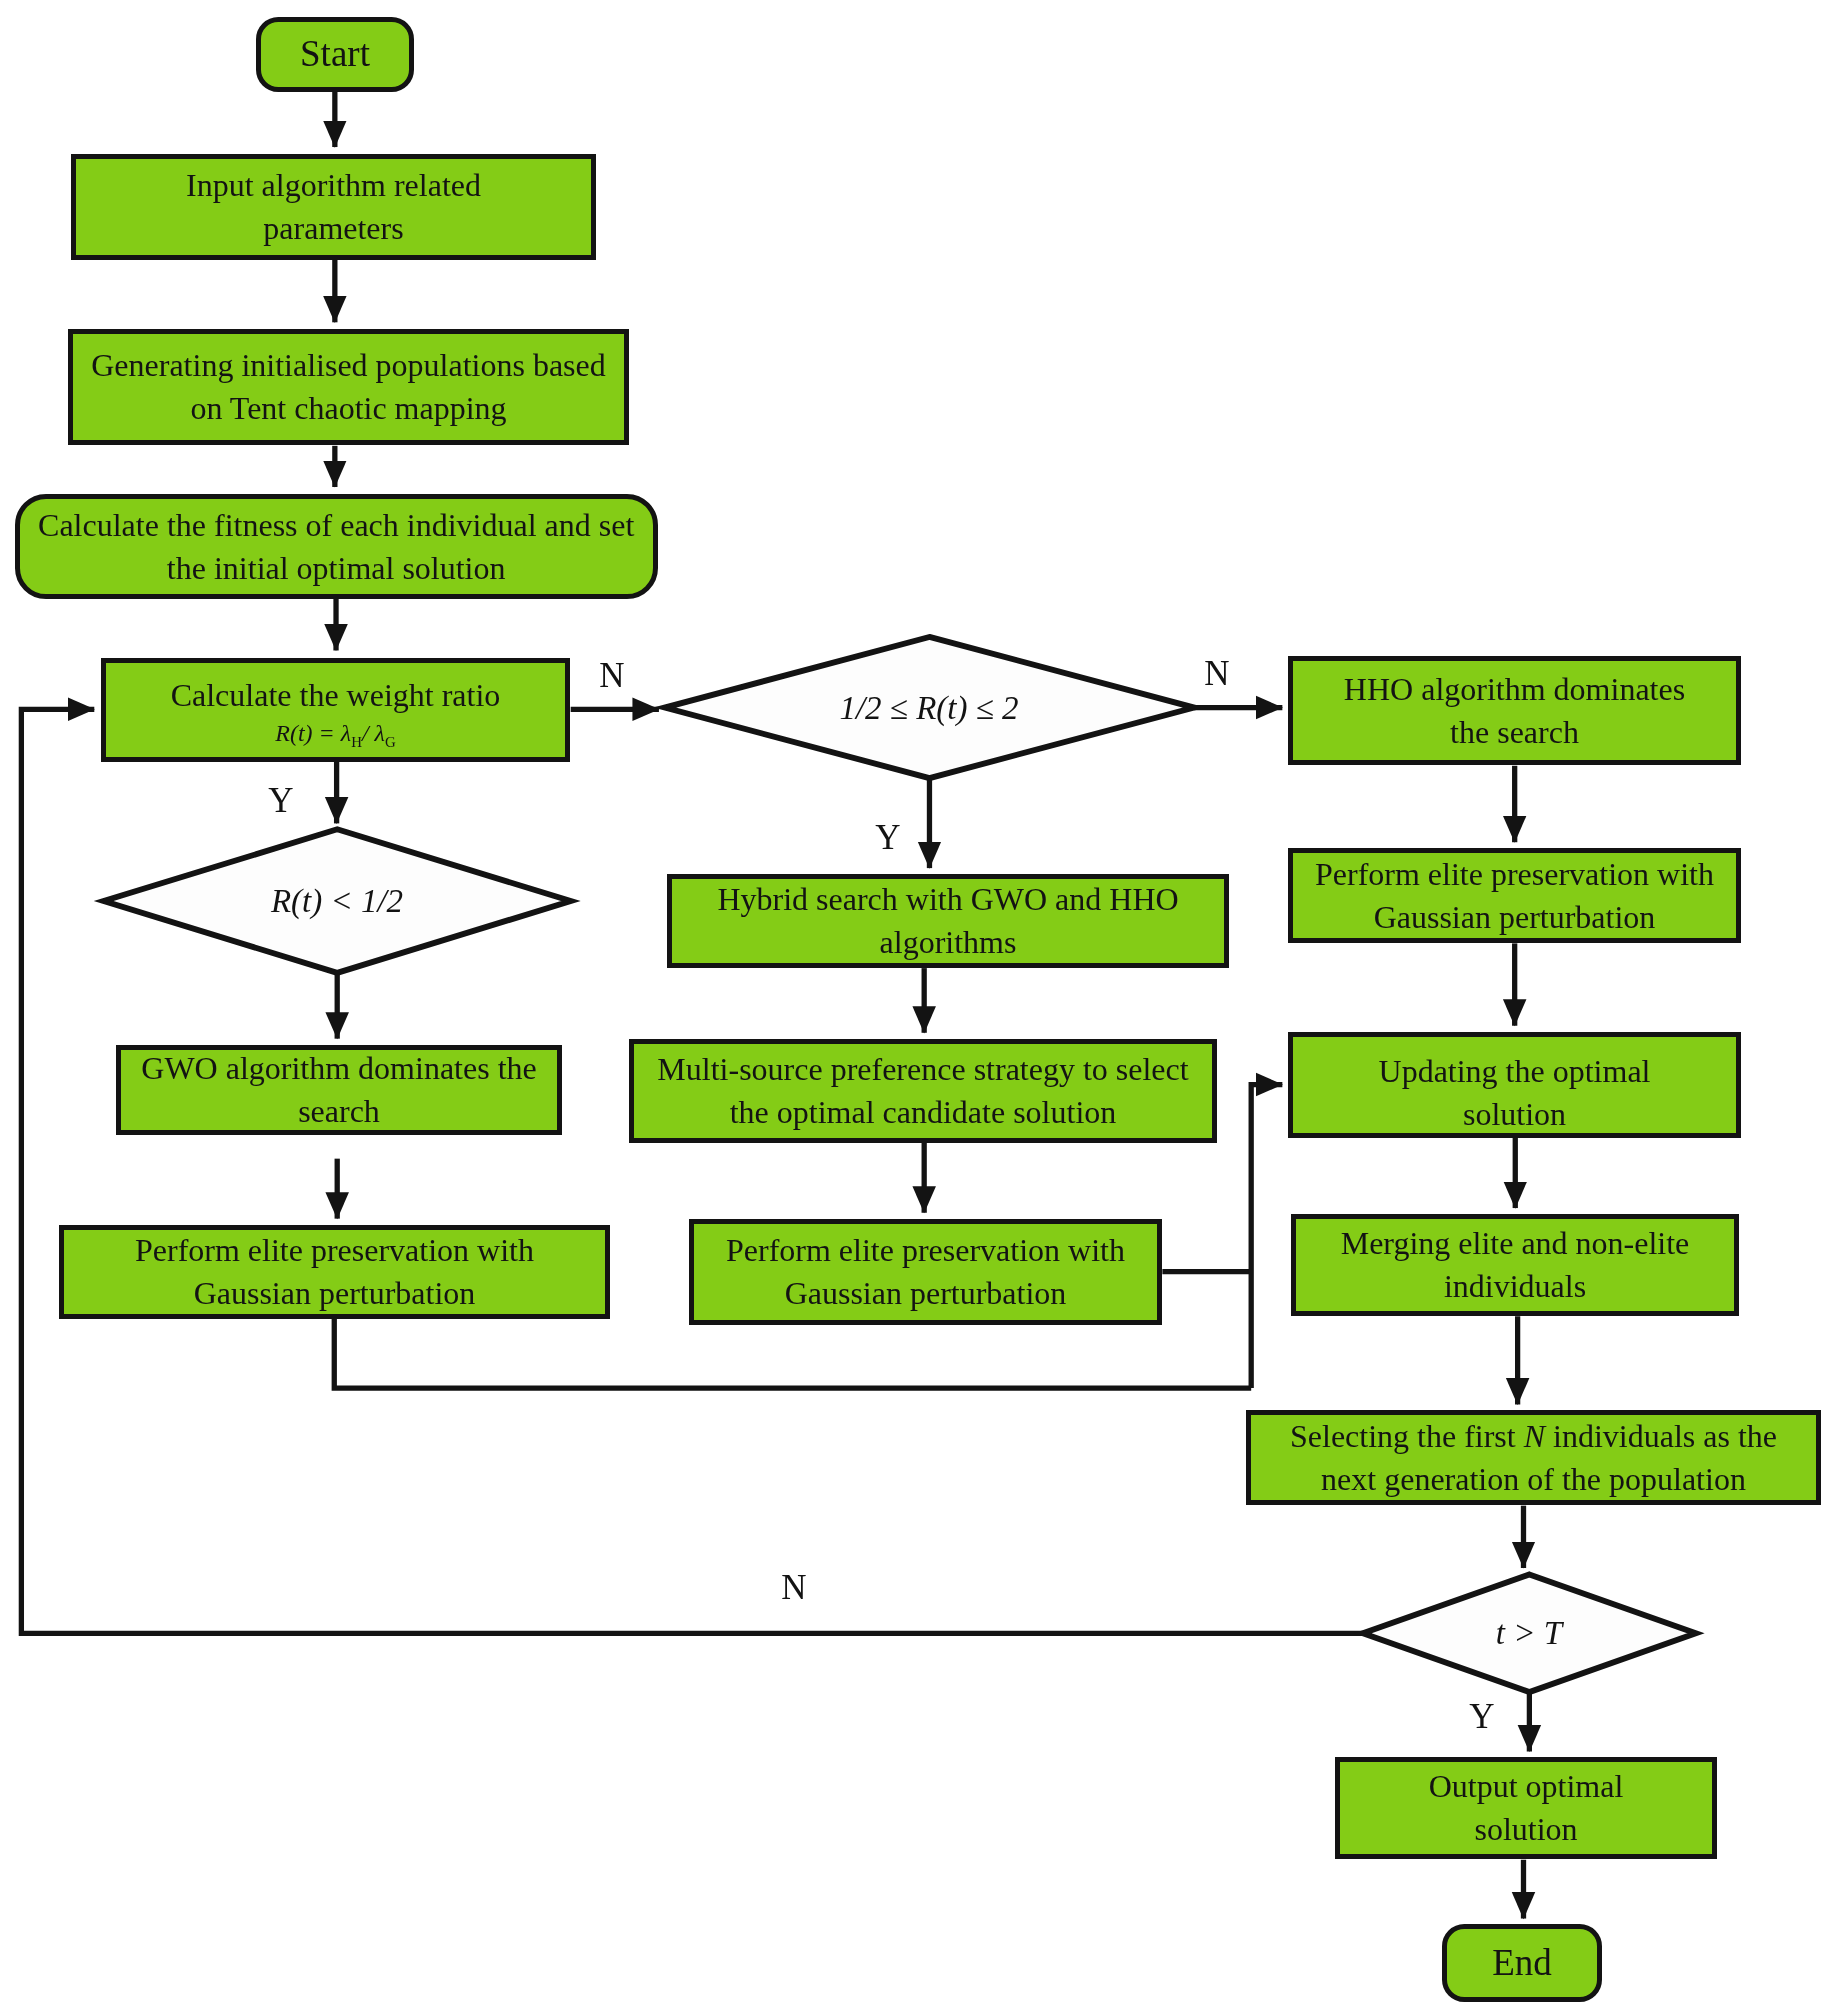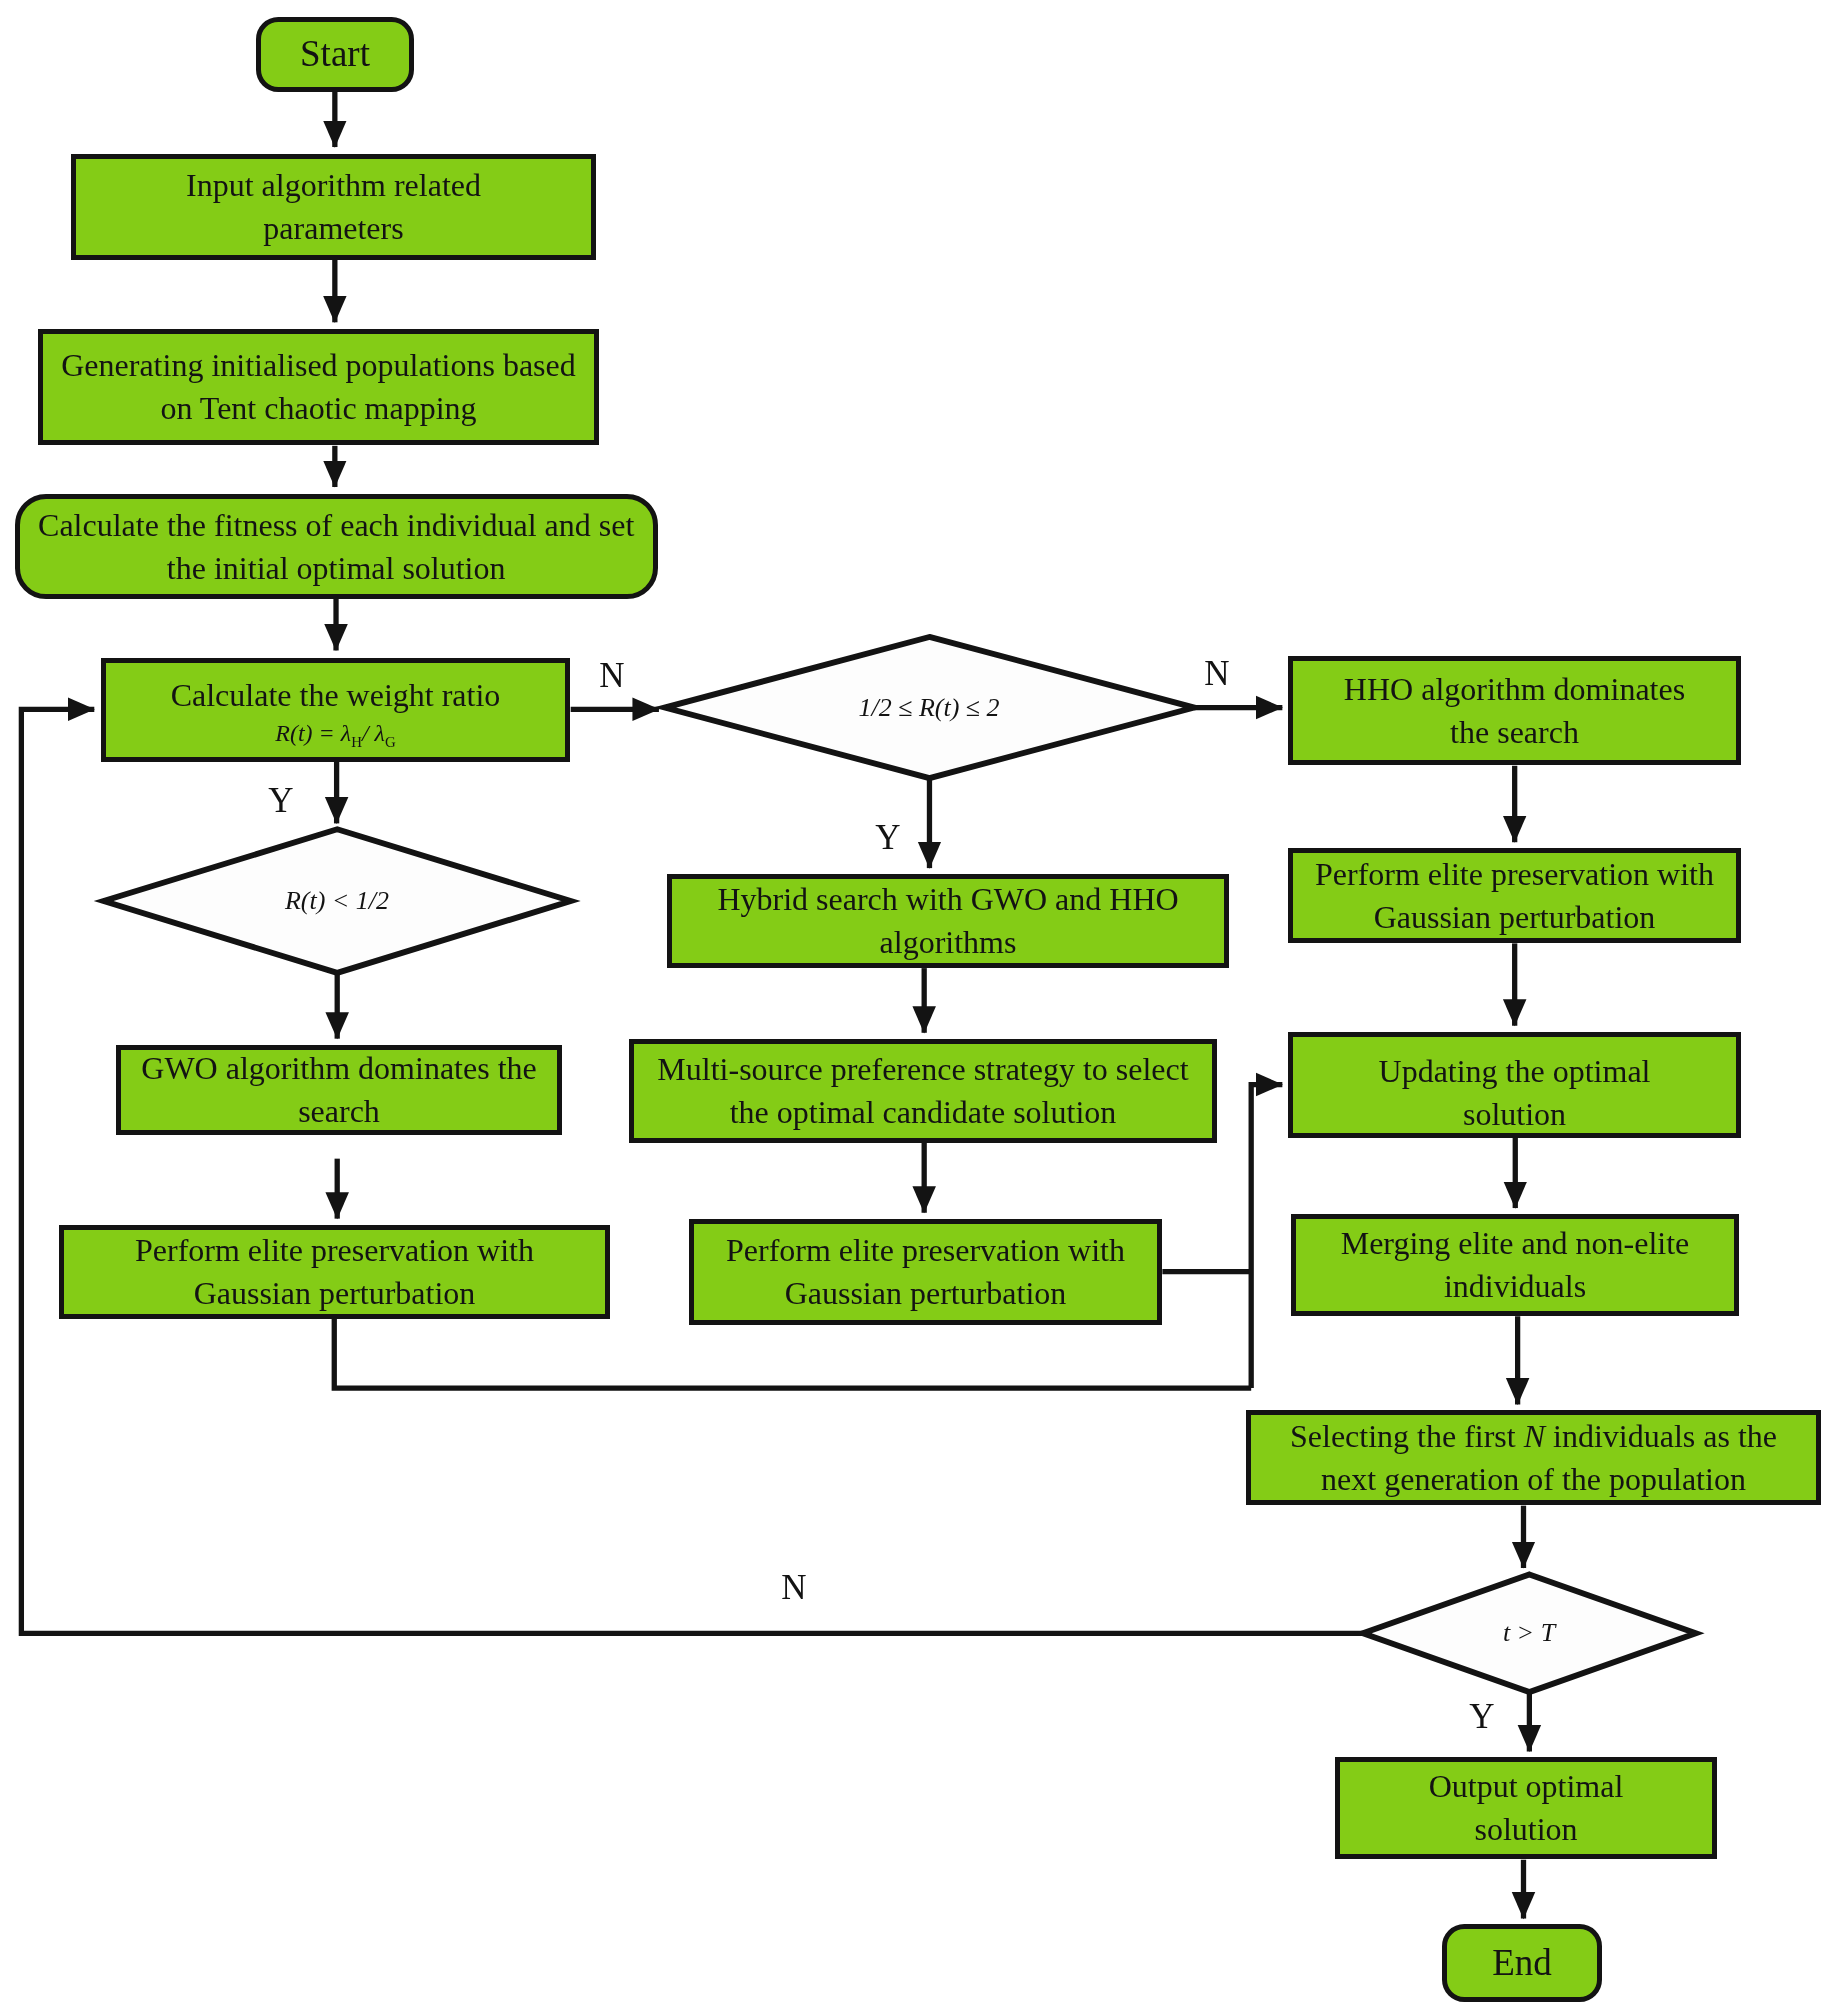--- a/index.html
+++ b/index.html
@@ -28,21 +28,21 @@
   .w-output{max-width:259px;}
   .w-gwo{max-width:412px;}
   .w-hho{max-width:365px;}
   .w-merge{max-width:412px;}
   .w-melite{max-width:412px;}
   .w-relite{max-width:400px;}
   .diamond-label{
     position:absolute;
     transform:translate(-50%,-50%);
     text-align:center;
-    font-size:26px;font-style:italic;
+    font-size:33px;font-style:italic;
     white-space:nowrap;
   }
   .edge-label{
     position:absolute;
     transform:translate(-50%,-50%);
     font-size:35px;
     font-style:normal;
   }
   .formula{font-style:italic;font-size:24px;}
   .formula sub{font-size:0.62em;font-style:normal;line-height:0;}
@@ -92,21 +92,21 @@
   </svg>
 
   <div class="node rounded" style="left:256px;top:16.5px;width:158px;height:75px;">
     <span class="lbl">Start</span>
   </div>
 
   <div class="node" style="left:71px;top:154px;width:525px;height:106px;">
     <span class="lbl w-input">Input algorithm related parameters</span>
   </div>
 
-  <div class="node" style="left:38px;top:329px;width:561px;height:116px;">
+  <div class="node" style="left:68px;top:329px;width:561px;height:116px;">
     <span class="lbl">Generating initialised populations based on Tent chaotic mapping</span>
   </div>
 
   <div class="node" style="left:14.7px;top:494px;width:643px;height:105px;border-radius:31px;">
     <span class="lbl">Calculate the fitness of each individual and set the initial optimal solution</span>
   </div>
 
   <div class="node" style="left:101px;top:658px;width:469px;height:104px;flex-direction:column;">
     <span class="lbl" style="padding-bottom:0;">Calculate the weight ratio</span>
     <span class="formula"><i>R(t) = λ</i><sub>H</sub><i>/ λ</i><sub>G</sub></span>

